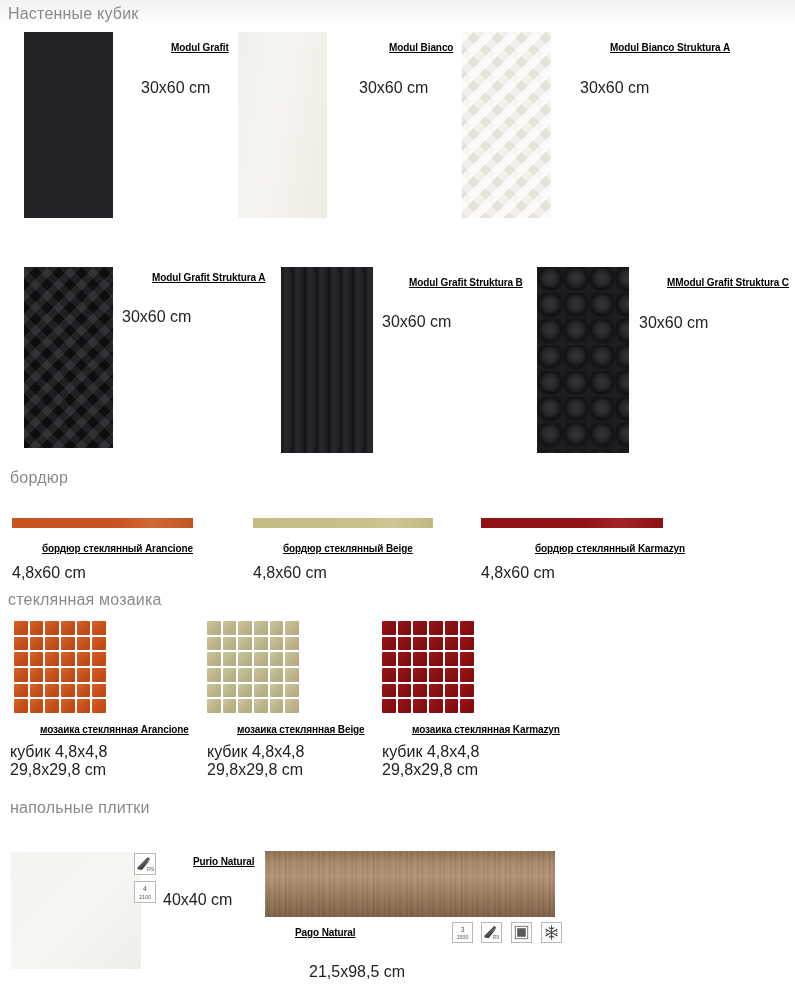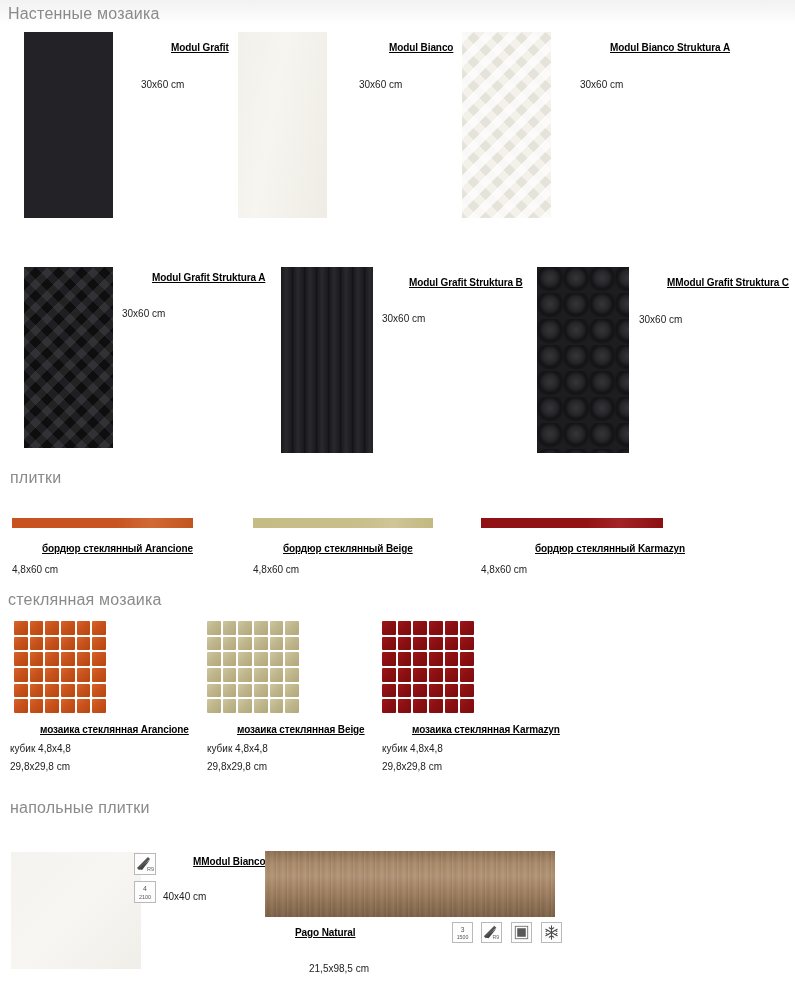--- a/index.html
+++ b/index.html
@@ -26,21 +26,21 @@
 
   .name{
     position:absolute;
     font-size:10px;font-weight:bold;color:#000;
     text-decoration:underline;white-space:nowrap;
     letter-spacing:-0.1px;
     padding-left:30px;
   }
   .size{
     position:absolute;
-    font-size:10px;color:#222;white-space:nowrap;
+    font-size:16px;color:#222;white-space:nowrap;
   }
 
   .swatch{position:absolute;overflow:hidden;}
 
   
   .t-grafit{background:#232227;}
   .t-bianco{background:linear-gradient(100deg,#f2f0ea 0%,#f7f5f0 40%,#efece5 100%);}
   .t-bianco-a{
     background-color:#f3f1ea;
     background-image:
@@ -117,21 +117,21 @@
     white-space:nowrap;pointer-events:none;
   }
 </style>
 </head>
 <body>
 
 <div class="page">
 
   <div class="topfade"></div>
 
-  <div class="sec-title" style="left:8px;top:5px;">Настенные мозаика</div>
+  <div class="sec-title" style="left:8px;top:5px;">Настенные кубик</div>
 
   <div class="swatch t-grafit" style="left:24px;top:32px;width:89px;height:186px;"></div>
   <div class="name" style="left:141px;top:42px;">Modul Grafit</div>
   <div class="size" style="left:141px;top:79px;">30x60 cm</div>
 
   <div class="swatch t-bianco" style="left:238px;top:32px;width:89px;height:186px;"></div>
   <div class="name" style="left:359px;top:42px;">Modul Bianco</div>
   <div class="size" style="left:359px;top:79px;">30x60 cm</div>
 
   <div class="swatch t-bianco-a" style="left:462px;top:32px;width:89px;height:186px;"></div>
@@ -143,21 +143,21 @@
   <div class="size" style="left:122px;top:308px;">30x60 cm</div>
 
   <div class="swatch t-grafit-b" style="left:281px;top:267px;width:92px;height:186px;"></div>
   <div class="name" style="left:379px;top:277px;">Modul Grafit Struktura B</div>
   <div class="size" style="left:382px;top:313px;">30x60 cm</div>
 
   <div class="swatch t-grafit-c" style="left:537px;top:267px;width:92px;height:186px;"></div>
   <div class="name" style="left:637px;top:277px;">MModul Grafit Struktura C</div>
   <div class="size" style="left:639px;top:314px;">30x60 cm</div>
 
-  <div class="sec-title" style="left:10px;top:469px;">плитки</div>
+  <div class="sec-title" style="left:10px;top:469px;">бордюр</div>
 
   <div class="swatch b-arancione" style="left:12px;top:518px;width:181px;height:10px;"></div>
   <div class="name" style="left:12px;top:543px;text-decoration:underline;">бордюр стеклянный Arancione</div>
   <div class="size" style="left:12px;top:564px;">4,8x60 cm</div>
 
   <div class="swatch b-beige" style="left:253px;top:518px;width:180px;height:10px;"></div>
   <div class="name" style="left:253px;top:543px;">бордюр стеклянный Beige</div>
   <div class="size" style="left:253px;top:564px;">4,8x60 cm</div>
 
   <div class="swatch b-karmazyn" style="left:481px;top:518px;width:182px;height:10px;"></div>
@@ -304,21 +304,21 @@
     </svg>
   </div>
 
   <div class="ico" style="left:134px;top:881px;width:22px;height:22px;">
     <svg width="20" height="20" viewBox="0 0 20 20">
       <text x="10" y="9" font-size="7" fill="#555" text-anchor="middle" font-family="Liberation Sans, sans-serif">4</text>
       <text x="10" y="17" font-size="5.5" fill="#555" text-anchor="middle" font-family="Liberation Sans, sans-serif">2100</text>
     </svg>
   </div>
 
-  <div class="name" style="left:163px;top:856px;">MModul Bianco</div>
+  <div class="name" style="left:163px;top:856px;">Purio Natural</div>
   <div class="size" style="left:163px;top:891px;">40x40 cm</div>
 
   <div class="swatch t-pago" style="left:265px;top:851px;width:290px;height:66px;"></div>
 
   <div class="name" style="left:265px;top:927px;text-align:right;">Pago Natural</div>
   <div class="size" style="left:265px;top:963px;margin-left:44px;">21,5x98,5 cm</div>
 
   <div class="ico" style="left:452px;top:922px;width:21px;height:21px;">
     <svg width="19" height="19" viewBox="0 0 20 20">
       <text x="10" y="9" font-size="7" fill="#555" text-anchor="middle" font-family="Liberation Sans, sans-serif">3</text>

